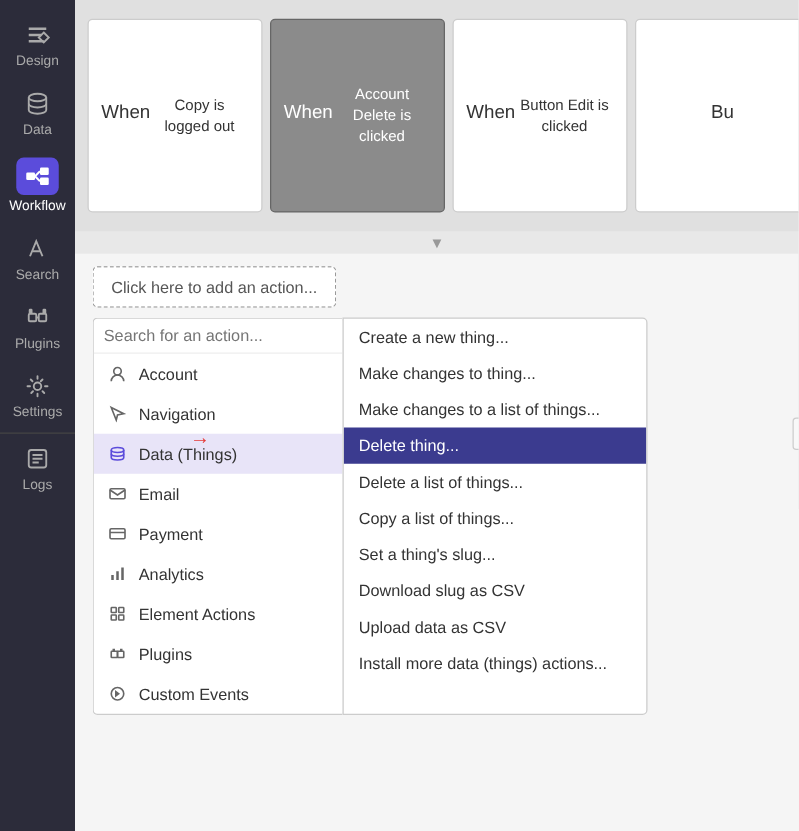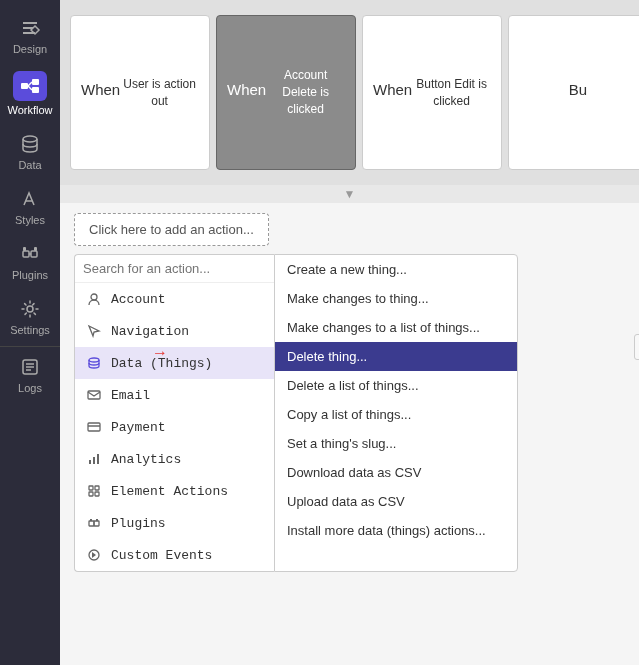--- a/index.html
+++ b/index.html
@@ -170,21 +170,20 @@
       background: transparent;
     }
 
     .menu-item {
       display: flex;
       align-items: center;
       padding: 7px 10px;
       cursor: pointer;
       color: #333;
       gap: 8px;
-      font-family: Liberation Mono, monospace;
     }
     .menu-item.highlighted { background: #e8e4f8; }
     .menu-icon {
       width: 18px;
       height: 18px;
       display: flex;
       align-items: center;
       justify-content: center;
       color: #666;
       font-size: 13px;
@@ -244,52 +243,52 @@
       <svg width="22" height="22" viewBox="0 0 22 22" fill="none">
         <line x1="4" y1="6" x2="18" y2="6" stroke="#aaa" stroke-width="2"></line>
         <line x1="4" y1="11" x2="14" y2="11" stroke="#aaa" stroke-width="2"></line>
         <line x1="4" y1="16" x2="16" y2="16" stroke="#aaa" stroke-width="2"></line>
         <path d="M16 9 L20 13 L16 17 L12 13 Z" stroke="#aaa" stroke-width="1.5" fill="none"></path>
       </svg>
     </div>
     <span>Design</span>
   </div>
 
+  <div class="sidebar-item">
+    <div class="icon">
+      <svg width="22" height="22" viewBox="0 0 22 22" fill="none">
+        <ellipse cx="11" cy="6" rx="7" ry="3" stroke="#aaa" stroke-width="1.5"></ellipse>
+        <path d="M4 6 v5 c0 1.7 3.1 3 7 3s7-1.3 7-3V6" stroke="#aaa" stroke-width="1.5" fill="none"></path>
+        <path d="M4 11 v5 c0 1.7 3.1 3 7 3s7-1.3 7-3v-5" stroke="#aaa" stroke-width="1.5" fill="none"></path>
+      </svg>
+    </div>
+    <span>Data</span>
+  </div>
+
   <div class="sidebar-item workflow-item">
     <div class="workflow-icon-bg">
       <svg width="22" height="22" viewBox="0 0 22 22" fill="none">
         <rect x="2" y="8" width="7" height="6" rx="1" fill="#fff"></rect>
         <rect x="13" y="4" width="7" height="6" rx="1" fill="#fff"></rect>
         <rect x="13" y="12" width="7" height="6" rx="1" fill="#fff"></rect>
         <line x1="9" y1="11" x2="13" y2="7" stroke="#fff" stroke-width="1.5"></line>
         <line x1="9" y1="11" x2="13" y2="15" stroke="#fff" stroke-width="1.5"></line>
       </svg>
     </div>
     <span>Workflow</span>
   </div>
 
   <div class="sidebar-item">
     <div class="icon">
       <svg width="22" height="22" viewBox="0 0 22 22" fill="none">
-        <ellipse cx="11" cy="6" rx="7" ry="3" stroke="#aaa" stroke-width="1.5"></ellipse>
-        <path d="M4 6 v5 c0 1.7 3.1 3 7 3s7-1.3 7-3V6" stroke="#aaa" stroke-width="1.5" fill="none"></path>
-        <path d="M4 11 v5 c0 1.7 3.1 3 7 3s7-1.3 7-3v-5" stroke="#aaa" stroke-width="1.5" fill="none"></path>
-      </svg>
-    </div>
-    <span>Data</span>
-  </div>
-
-  <div class="sidebar-item">
-    <div class="icon">
-      <svg width="22" height="22" viewBox="0 0 22 22" fill="none">
         <path d="M5 17 L10 5 L15 17" stroke="#aaa" stroke-width="1.5"></path>
         <line x1="7" y1="13" x2="13" y2="13" stroke="#aaa" stroke-width="1.5"></line>
       </svg>
     </div>
-    <span>Styles</span>
+    <span>Search</span>
   </div>
 
   <div class="sidebar-item">
     <div class="icon">
       <svg width="22" height="22" viewBox="0 0 22 22" fill="none">
         <rect x="4" y="8" width="6" height="6" rx="1" stroke="#aaa" stroke-width="1.5"></rect>
         <rect x="12" y="8" width="6" height="6" rx="1" stroke="#aaa" stroke-width="1.5"></rect>
         <rect x="4" y="4" width="3" height="4" rx="1" fill="#aaa"></rect>
         <rect x="15" y="4" width="3" height="4" rx="1" fill="#aaa"></rect>
         <line x1="10" y1="11" x2="12" y2="11" stroke="#aaa" stroke-width="1.5"></line>
@@ -322,21 +321,21 @@
     <span>Logs</span>
   </div>
 
 </div>
 
 <div class="main">
 
   <div class="workflow-cards">
     <div class="wf-card">
       <div class="when-label">When</div>
-      <div class="when-desc">User is action out</div>
+      <div class="when-desc">Copy is logged out</div>
     </div>
     <div class="wf-card active">
       <div class="when-label">When</div>
       <div class="when-desc">Account Delete is clicked</div>
     </div>
     <div class="wf-card">
       <div class="when-label">When</div>
       <div class="when-desc">Button Edit is clicked</div>
     </div>
     <div class="wf-card">
@@ -470,21 +469,21 @@
         <div class="right-menu-item">
           <span>Delete a list of things...</span>
         </div>
         <div class="right-menu-item">
           <span>Copy a list of things...</span>
         </div>
         <div class="right-menu-item">
           <span>Set a thing's slug...</span>
         </div>
         <div class="right-menu-item">
-          <span>Download data as CSV</span>
+          <span>Download slug as CSV</span>
         </div>
         <div class="right-menu-item">
           <span>Upload data as CSV</span>
         </div>
         <div class="right-menu-item">
           <span>Install more data (things) actions...</span>
         </div>
 
       </div>
 

